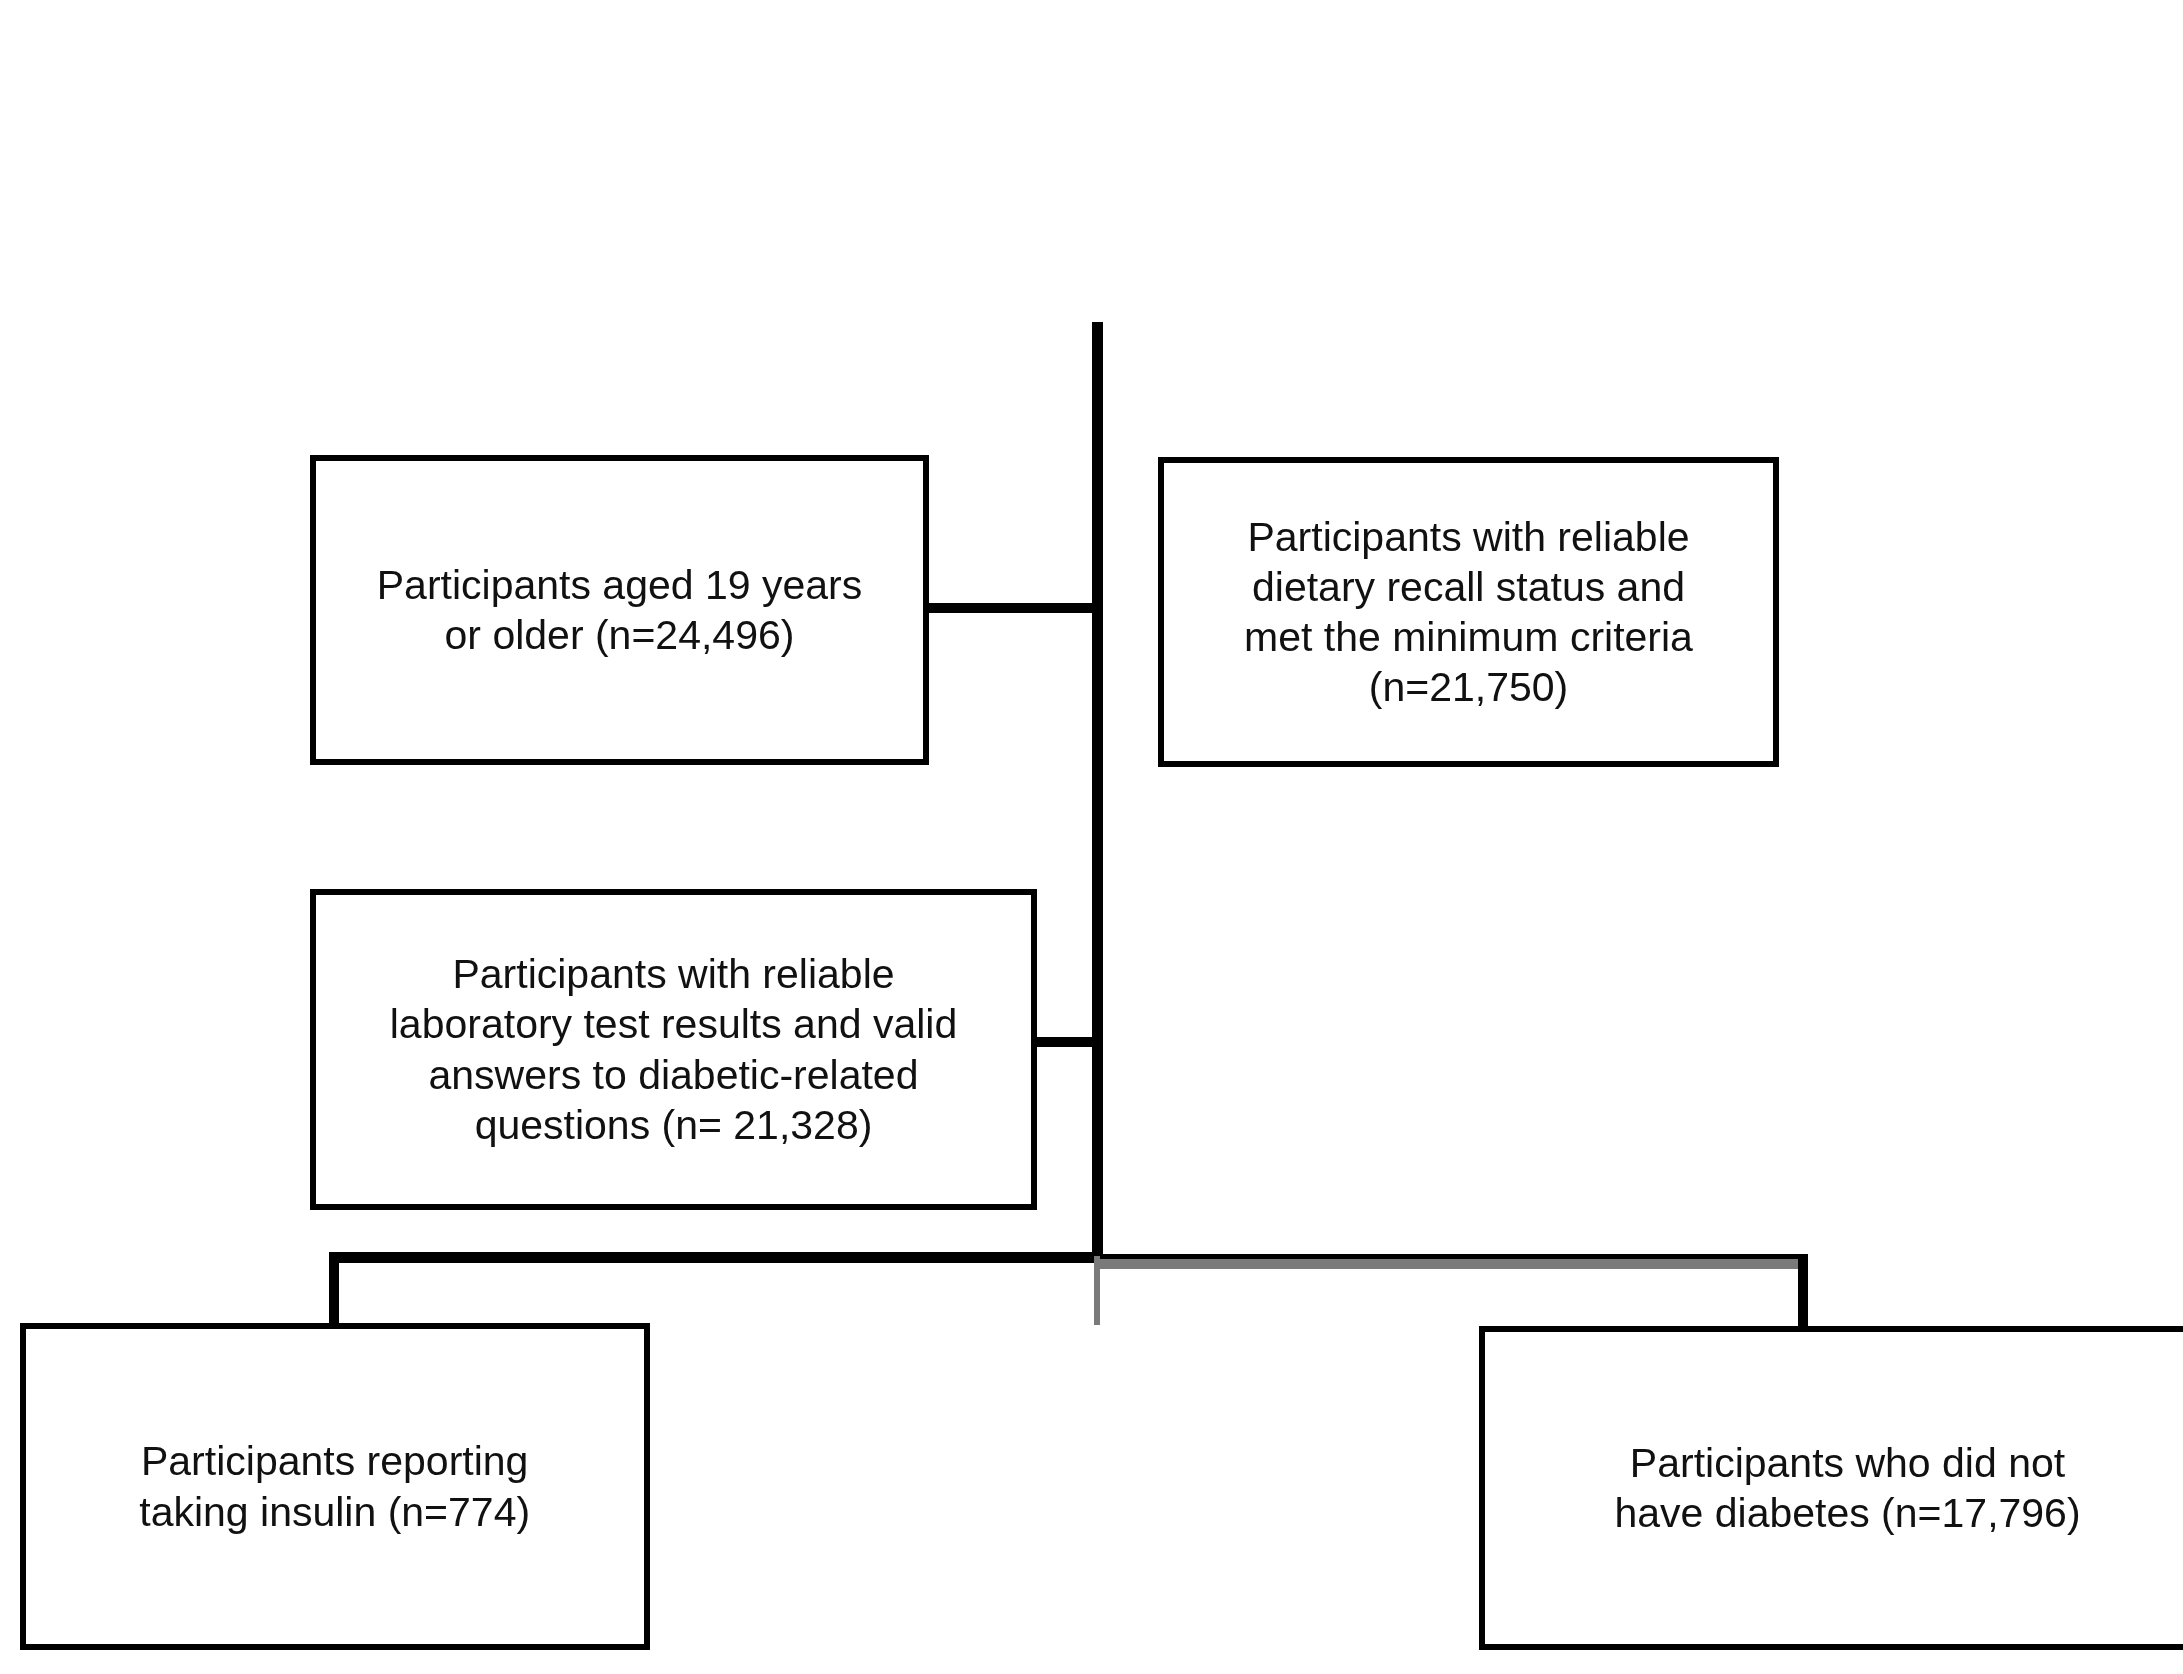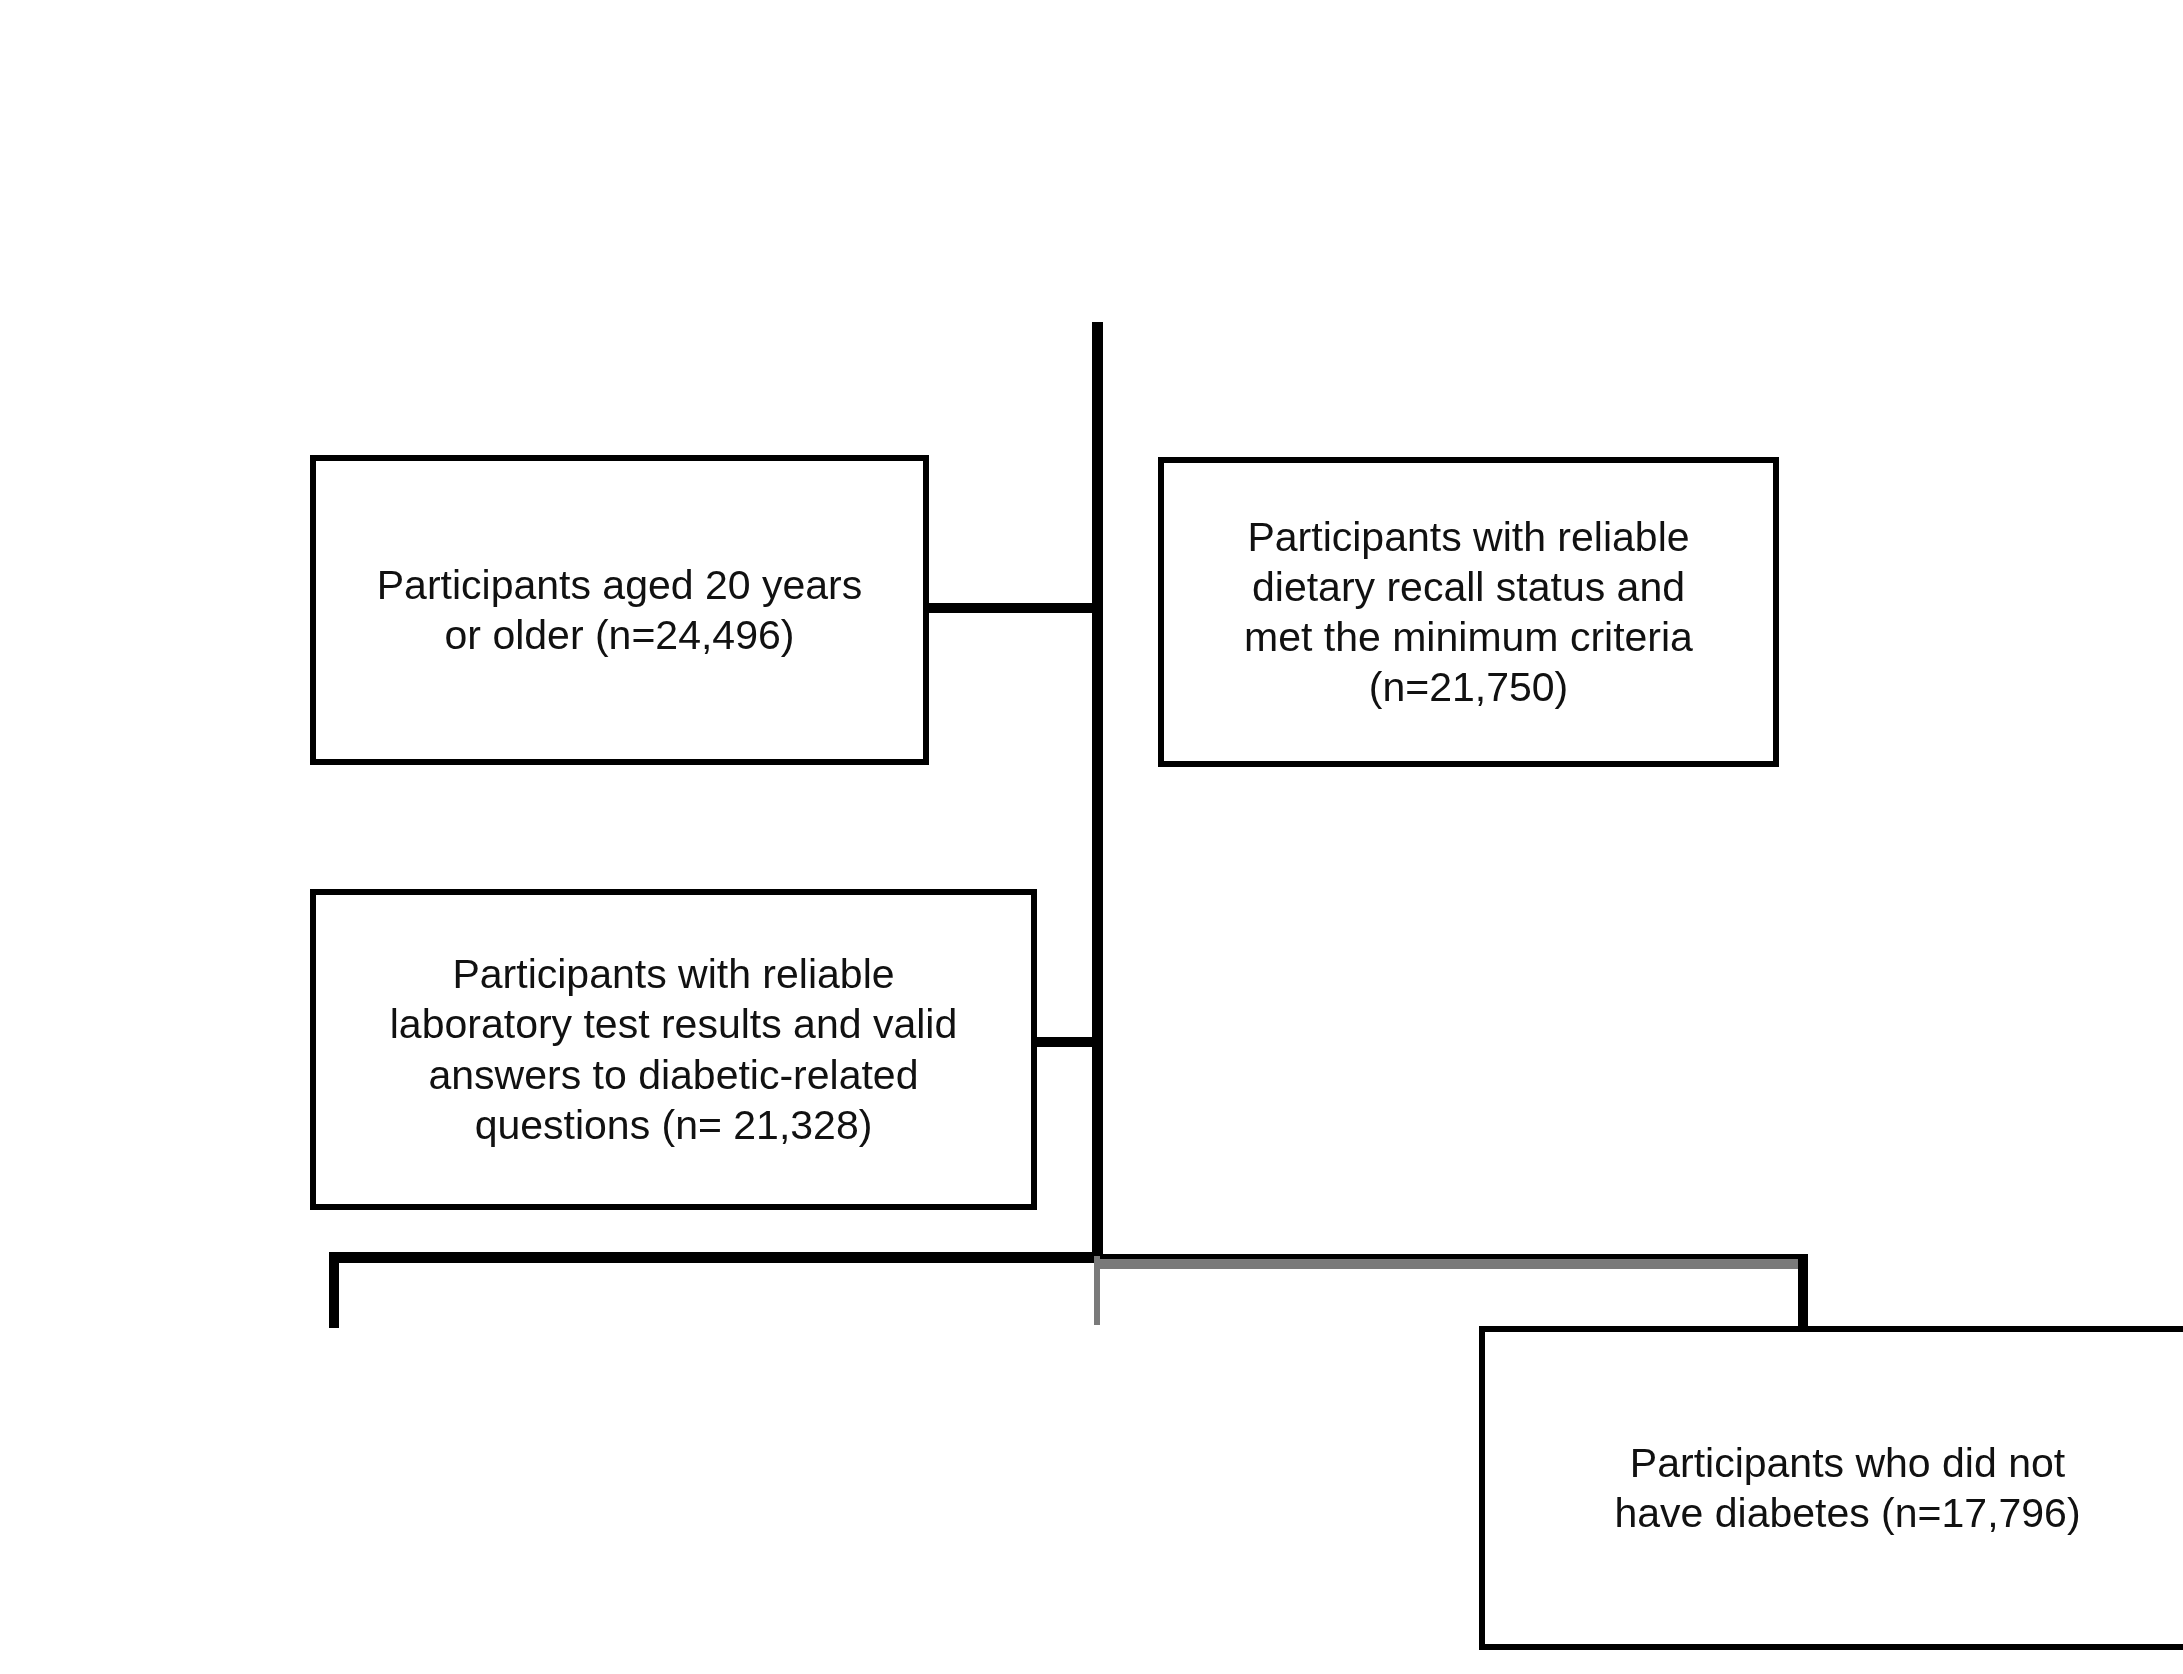--- a/index.html
+++ b/index.html
@@ -112,38 +112,42 @@
   <div class="conn-h" id="bar-left"></div>
   <div class="conn-h" id="bar-right-thin"></div>
   <div class="conn-h gray" id="bar-right-gray"></div>
 
   <div class="conn-v" id="drop-left"></div>
   <div class="conn-v gray" id="drop-mid"></div>
   <div class="conn-v" id="drop-right"></div>
 
 
   <div class="node" id="node-age">
-    <span class="txt">Participants aged 20 years
+    <span class="txt">Participants aged 19 years
 or older (n=24,496)</span>
   </div>
 
   <div class="node" id="node-dietary">
     <span class="txt">Participants with reliable
 dietary recall status and
 met the minimum criteria
 (n=21,750)</span>
   </div>
 
   <div class="node" id="node-lab">
     <span class="txt">Participants with reliable
 laboratory test results and valid
 answers to diabetic-related
 questions  (n= 21,328)</span>
   </div>
 
+  <div class="node" id="node-insulin">
+    <span class="txt">Participants reporting
+taking insulin (n=774)</span>
+  </div>
 
 
   <div class="node" id="node-nodiab">
     <span class="txt">Participants who did not
 have diabetes (n=17,796)</span>
   </div>
 
 </div>
 
 

